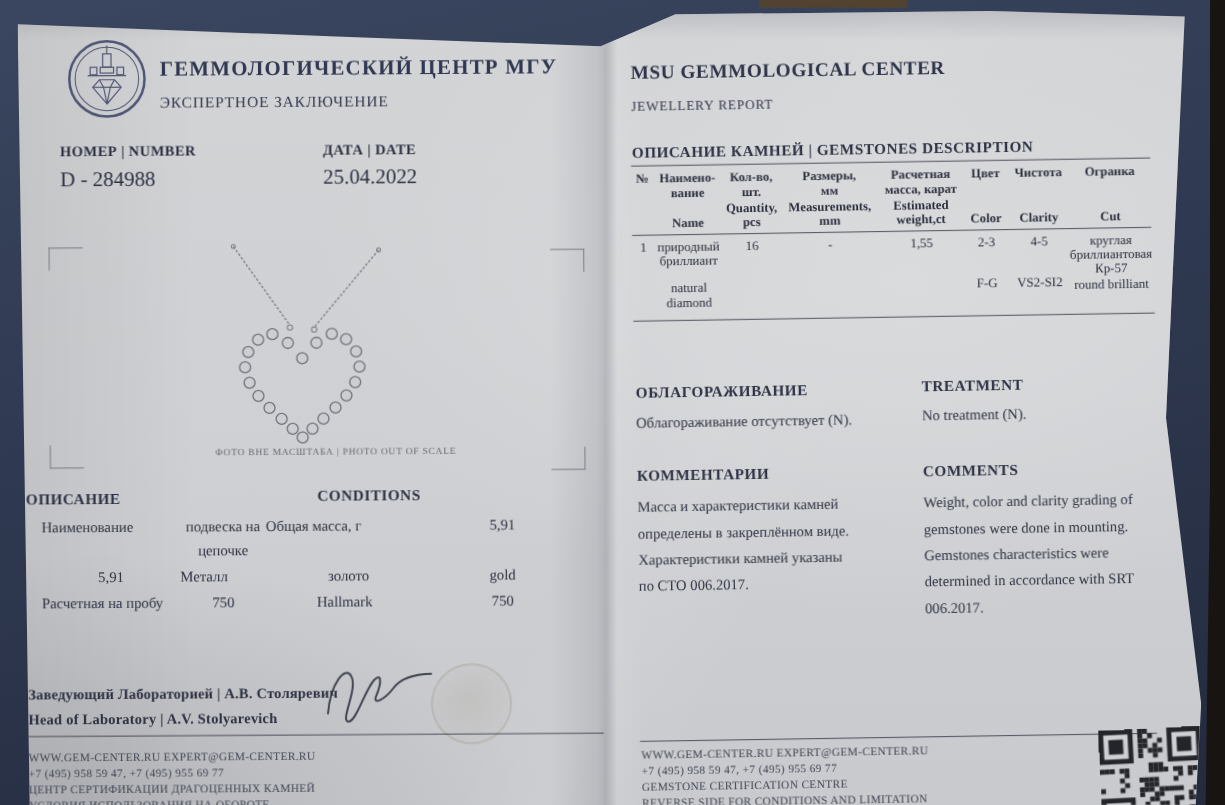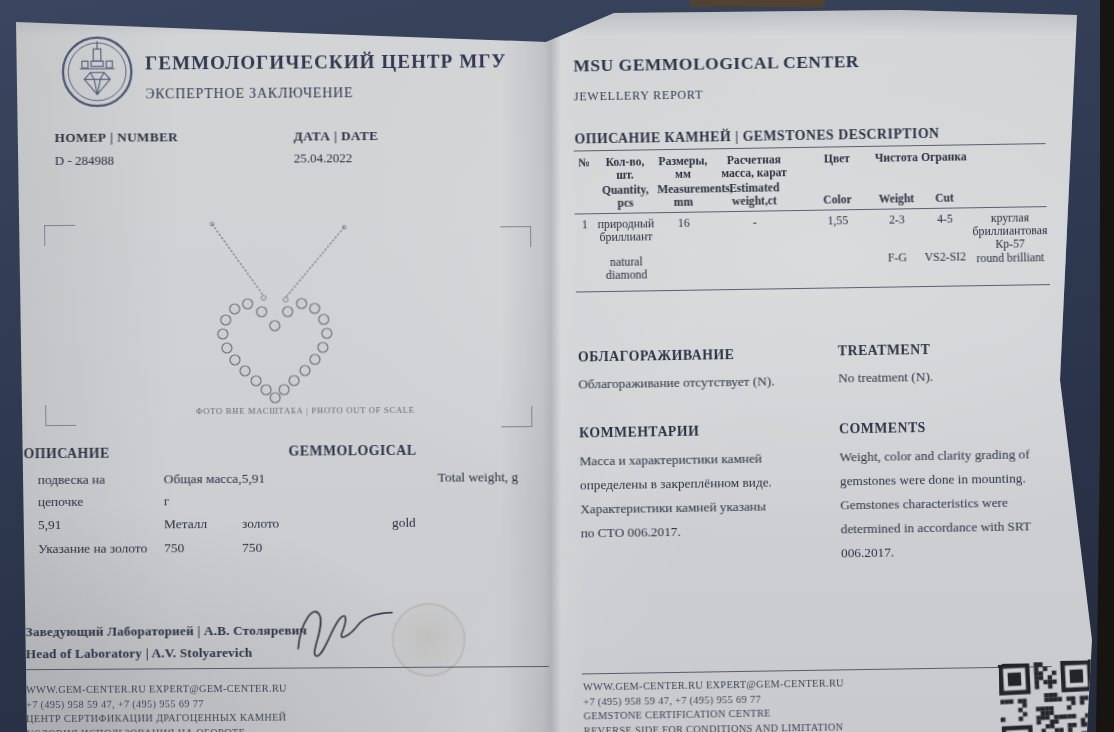--- a/index.html
+++ b/index.html
@@ -25,37 +25,37 @@
       linear-gradient(180deg,#d3d4d6 0%,#cfd0d3 55%,#c9cacd 100%)}
   .page{position:absolute;inset:0;filter:blur(.24px)}
   .page.left{transform:rotate(-.35deg)}
   .page.right{transform:rotate(-.9deg);transform-origin:800px 360px}
   .pre{white-space:pre-line}
   .h-org{font-size:19px;letter-spacing:1.1px;color:#303750;font-weight:600}
   .h-org2{font-size:17.5px;letter-spacing:.5px;color:#2d3348;font-weight:600}
   .h-sub{font-size:14px;letter-spacing:.8px;color:#343a50;font-weight:500}
   .h-rep{font-size:12px;letter-spacing:.8px;color:#33394e;font-weight:500}
   .lbl{font-weight:600;font-size:13.2px;letter-spacing:.4px;color:#2c3142}
-  .val{font-size:13px;color:#2c3142}
+  .val{font-size:19px;color:#2c3142}
   .sec{font-weight:600;font-size:13.8px;letter-spacing:.5px;color:#2d3344}
   .body13{font-size:13.3px;line-height:24px;color:#2e3444}
   .rule{position:absolute;height:1.4px;background:rgba(50,55,70,.75)}
   .foot{font-size:10.3px;letter-spacing:.35px;color:#3f4454;line-height:14.6px}
   .cap{font-size:8.6px;letter-spacing:.7px;color:#676a73}
   
   .cm{position:absolute;width:30px;height:20px;border:0 solid #7f838d}
   .cm.tl{border-left-width:1.5px;border-top-width:1.5px}
   .cm.tr{border-right-width:1.5px;border-top-width:1.5px}
   .cm.bl{border-left-width:1.5px;border-bottom-width:1.5px}
   .cm.br{border-right-width:1.5px;border-bottom-width:1.5px}
   
   .desc-grid{position:absolute;left:37px;top:466px;width:484px;display:grid;
     grid-template-columns:126px 78px 150px 130px;row-gap:2px;font-size:13.4px;line-height:21.5px;color:#2c3142}
   .desc-grid .l-en{padding-left:46px;box-sizing:border-box}
-  .desc-grid .v{text-align:left}
+  .desc-grid .v{text-align:center}
   
   .gem-head,.gem-row{position:absolute;left:578px;width:472px;display:grid;
     grid-template-columns:18px 64px 52px 90px 76px 42px 54px 76px;text-align:center;color:#2b303e}
   .gem-head{top:153px;height:54px;font-size:11.6px;line-height:13px;font-weight:600}
   .gem-head .cell{display:flex;flex-direction:column;justify-content:space-between}
   .gem-head .cell.one{justify-content:flex-start}
   .gem-row{top:215px;height:74px;font-size:11.8px;line-height:13px}
   .gem-row .cell{position:relative}
   .gem-row .ru{position:absolute;top:0;left:0;width:100%}
   .gem-row .en{position:absolute;top:38px;left:0;width:100%}
@@ -141,37 +141,38 @@
           <circle cx="156" cy="106" r="5"></circle>
             <circle cx="147" cy="95" r="5"></circle>
             <circle cx="134" cy="90" r="5"></circle>
           <circle cx="120" cy="98" r="5"></circle>
         </g>
       </svg>
 
       <div class="abs cap" style="left:160px;top:404px;width:290px;text-align:center">ФОТО ВНЕ МАСШТАБА | PHOTO OUT OF SCALE</div>
 
       <div class="abs sec" style="left:23px;top:443px">ОПИСАНИЕ</div>
-      <div class="abs sec" style="left:288px;top:442px">GEMMOLOGICAL</div>
+      <div class="abs sec" style="left:288px;top:442px">CONDITIONS</div>
 
       <div class="desc-grid">
+        <div>Наименование</div>
         <div class="v pre">подвеска на
 цепочке</div>
 
         <div>Общая масса, г</div>
         <div class="v">5,91</div>
-        <div class="l-en">Total weight, g</div>
         <div class="v">5,91</div>
 
         <div>Металл</div>
         <div class="v">золото</div>
         <div class="v">gold</div>
 
-        <div>Указание на золото</div>
+        <div>Расчетная на пробу</div>
         <div class="v">750</div>
+        <div class="l-en">Hallmark</div>
         <div class="v">750</div>
       </div>
 
       <div class="abs lbl" style="left:24px;top:621px;letter-spacing:.2px">Заведующий Лабораторией  | А.В. Столяревич</div>
       <div class="abs lbl" style="left:24px;top:643px;letter-spacing:.2px">Head of Laboratory  | A.V. Stolyarevich</div>
 
       <svg class="abs" style="left:288px;top:592px;transform:rotate(-8deg)" width="115" height="68" viewBox="0 0 115 68">
         <path d="M6,48 C12,22 28,6 32,18 C36,30 16,56 23,58 C30,60 42,32 52,24 C60,18 58,28 52,38 C46,48 60,42 68,34 C76,26 88,24 104,26" stroke="#262b38" stroke-width="1.8" fill="none" stroke-linecap="round" opacity=".85"></path>
       </svg>
 
@@ -193,20 +194,25 @@
       <div class="abs h-rep" style="left:578px;top:86px">JEWELLERY REPORT</div>
 
       <div class="abs sec" style="left:578px;top:128px">ОПИСАНИЕ КАМНЕЙ | GEMSTONES DESCRIPTION</div>
       <div class="rule" style="left:577px;top:147px;width:472px"></div>
 
       <div class="gem-head">
         <div class="cell one">
             <span>№</span>
           </div>
         <div class="cell">
+            <span class="pre">Наимено-
+вание</span>
+                          <span>Name</span>
+          </div>
+        <div class="cell">
             <span class="pre">Кол-во,
 шт.</span>
                           <span class="pre">Quantity,
 pcs</span>
           </div>
         <div class="cell">
             <span class="pre">Размеры,
 мм</span>
                           <span class="pre">Measurements,
 mm</span>
@@ -216,21 +222,21 @@
 масса, карат</span>
                           <span class="pre">Estimated
 weight,ct</span>
           </div>
         <div class="cell">
             <span>Цвет</span>
                           <span>Color</span>
           </div>
         <div class="cell">
             <span>Чистота</span>
-                          <span>Weight</span>
+                          <span>Clarity</span>
           </div>
         <div class="cell">
             <span>Огранка</span>
                           <span>Cut</span>
           </div>
       </div>
 
       <div class="rule" style="left:577px;top:210px;width:472px"></div>
 
       <div class="gem-row">

